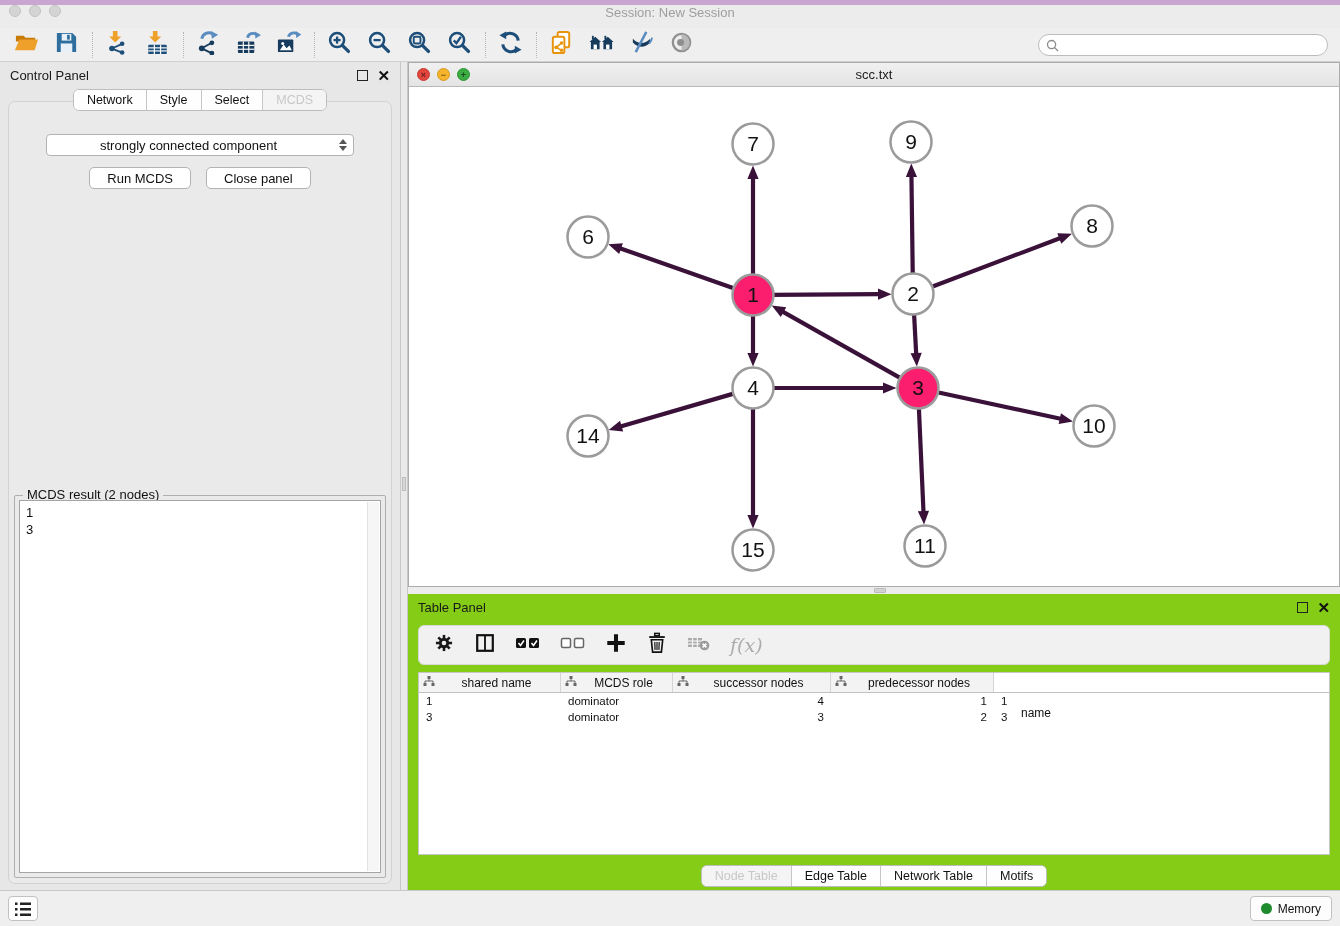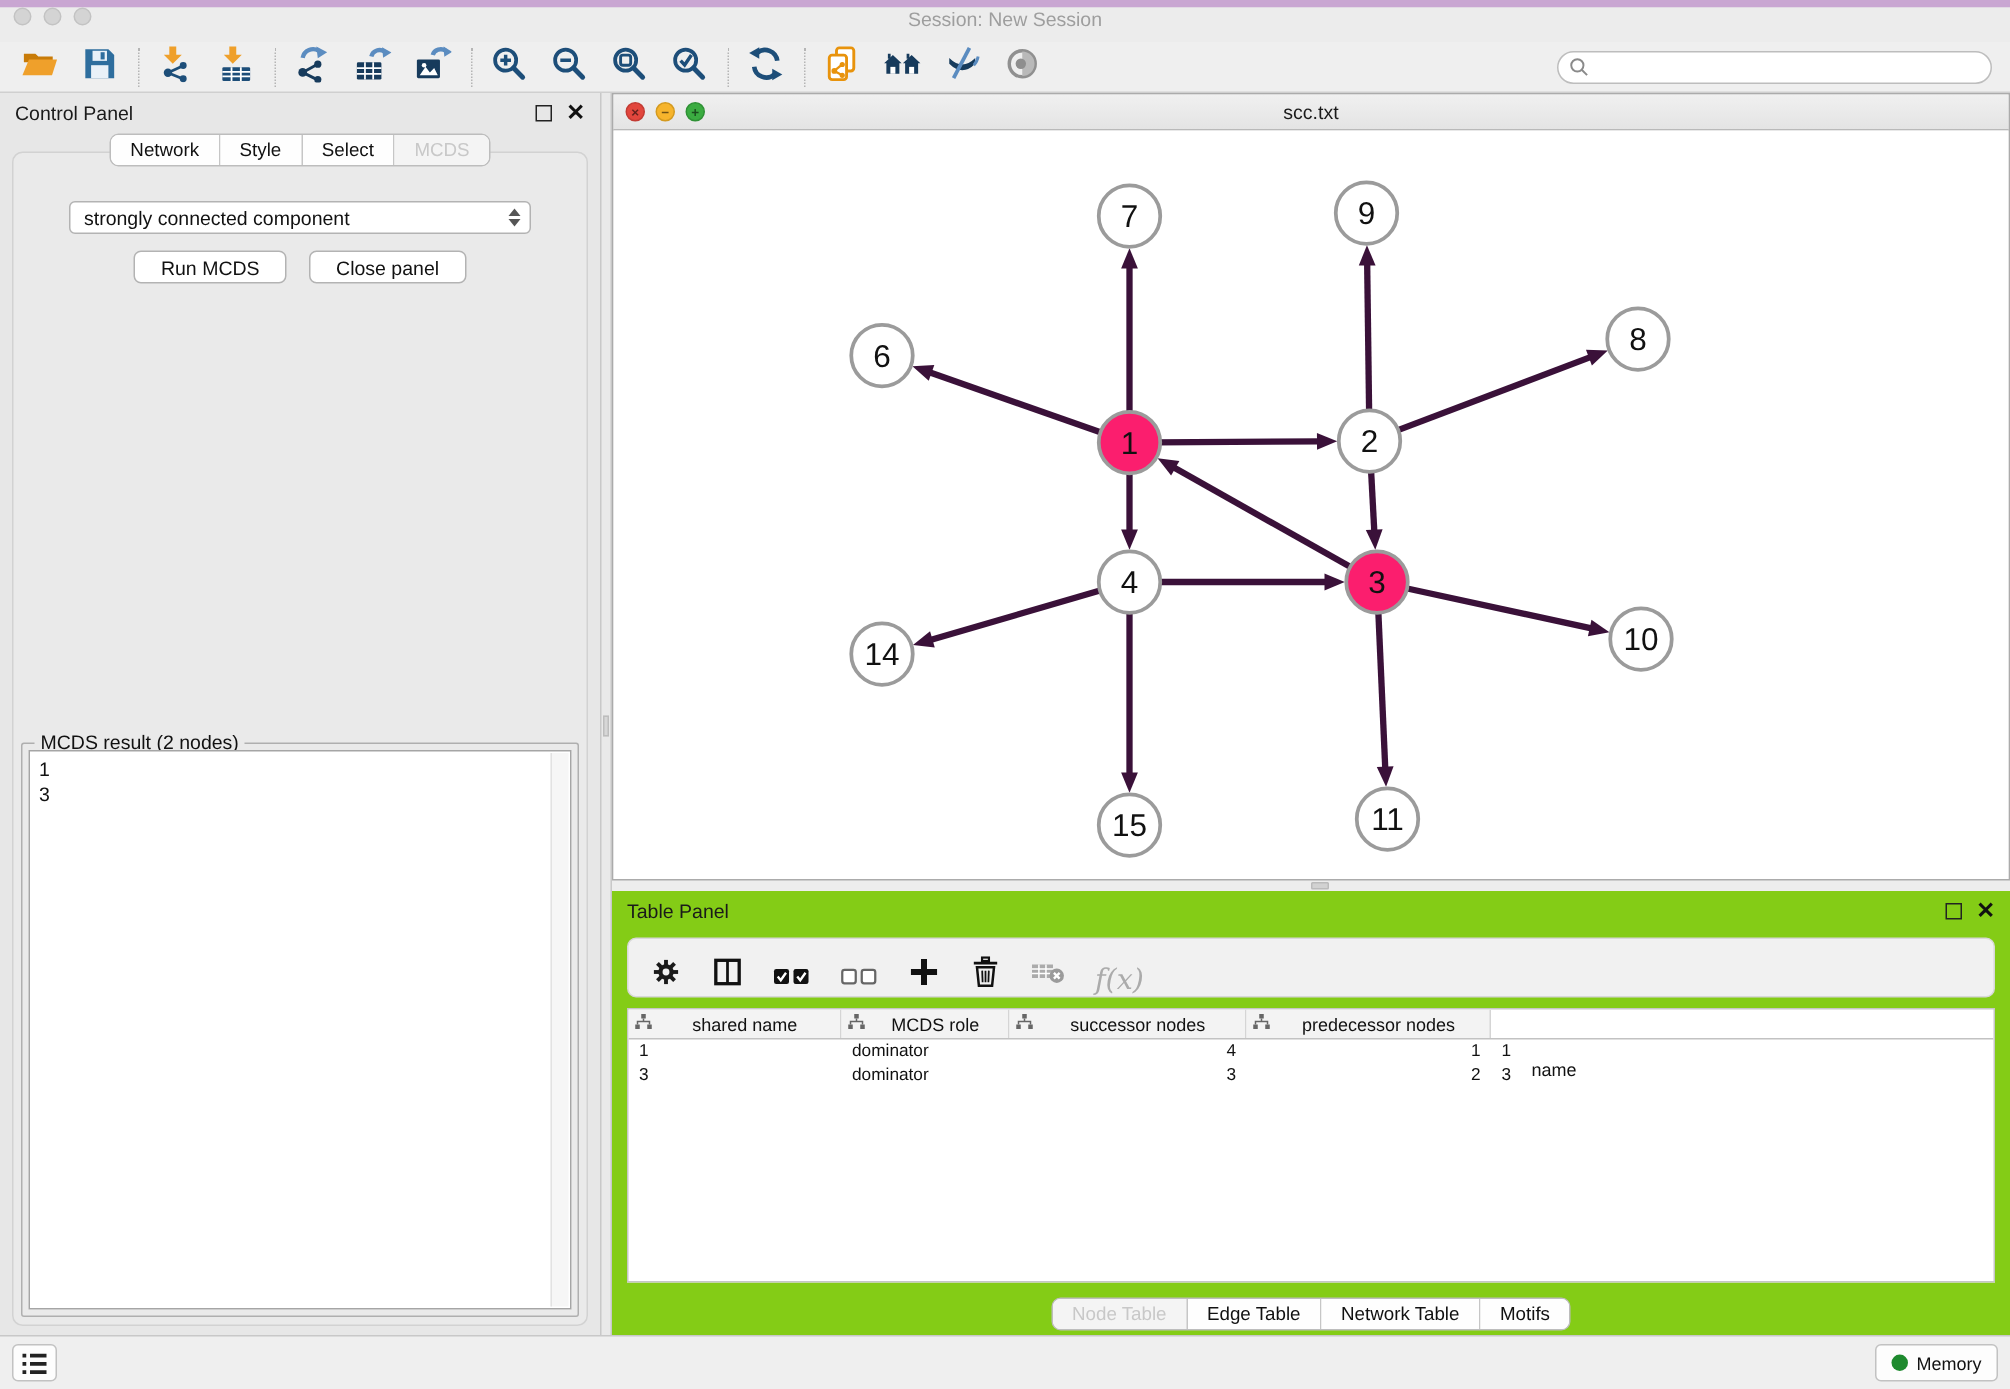--- a/index.html
+++ b/index.html
@@ -32,21 +32,21 @@
   .float-box { width:11px; height:11px; border:1.5px solid #222; background:transparent; }
   .close-x { font-size:15px; font-weight:bold; color:#111; line-height:11px; }
   .cp-tabs { display:flex; justify-content:center; position:relative; z-index:2; margin-bottom:-10px; }
   .seg { display:inline-flex; border:1px solid #BDBDBD; border-radius:6px; overflow:hidden; background:#fff; }
   .seg-item { padding:3px 13px; font-size:12.5px; color:#111; border-right:1px solid #C6C6C6; background:#FEFEFE; white-space:nowrap; }
   .seg-item:last-child { border-right:none; }
   .seg-item.active { color:#C8C8C8; background:#F4F4F4; }
   .cp-body { margin:0 8px 6px 8px; flex:1; background:#EAEAEA; border:1px solid #D2D2D2; border-radius:7px; position:relative; padding-top:32px; }
   .opt-label { text-align:center; font-size:13px; color:#111; margin-bottom:9px; }
   .dropdown { width:308px; height:22px; margin:0 auto; background:#fff; border:1px solid #B3B3B3; border-radius:4px; display:flex; align-items:center; padding:0 6px 0 9px; }
-  .dropdown-value { font-size:13px; color:#111; flex:1; }
+  .dropdown-value { font-size:13px; color:#111; flex:1;margin-left:44px; }
   .stepper { display:flex; flex-direction:column; gap:2px; align-items:center; }
   .tri-up { width:0; height:0; border-left:4px solid transparent; border-right:4px solid transparent; border-bottom:5px solid #555; }
   .tri-down { width:0; height:0; border-left:4px solid transparent; border-right:4px solid transparent; border-top:5px solid #555; }
   .cp-buttons { display:flex; justify-content:center; gap:15px; margin-top:11px; }
   .aq-btn { height:22px; padding:0 17px; background:#fff; border:1px solid #B3B3B3; border-radius:5px; font-size:13px; color:#111; display:flex; align-items:center;text-align:center; }
   .result-fieldset { position:absolute; left:5px; right:5px; bottom:5px; height:383px; border:1px solid #AFAFAF; border-radius:2px; padding:4px; }
   .result-legend { position:absolute; top:-9px; left:8px; background:#EAEAEA; padding:0 4px; font-size:13px; color:#111; }
   .result-box { width:100%; height:100%; background:#fff; border:1px solid #A5A5A5; position:relative; padding:3px 6px; font-size:13px; color:#111; line-height:17px; }
   .result-scroll { position:absolute; top:1px; right:1px; bottom:1px; width:12px; background:#F6F6F6; border-left:1px solid #E2E2E2; }
 
@@ -64,21 +64,21 @@
   .ntl.yellow { background:#F6B42C; border:1px solid #D49A1F; }
   .ntl.green { background:#3BAC41; border:1px solid #2F9135; }
   .net-title { position:absolute; left:0; right:0; text-align:center; font-size:13px; color:#1A1A1A; }
   .net-canvas { height:499px; background:#fff; position:relative; }
   .net-canvas svg { position:absolute; inset:0; }
   .h-splitter { height:8px; background:#EDEDED; position:relative; border-top:1px solid #ABABAB; }
   .h-grip { position:absolute; left:50%; top:1px; width:12px; height:5px; background:#D2D2D2; border:1px solid #BBB; border-radius:1px; }
 
   
   .table-panel { flex:1; background:#84cc16; display:flex; flex-direction:column; min-height:0; }
-  .tp-toolbar { margin:4px 10px 7px 10px; height:40px; background:#F1F1F1; border:1px solid #D8D8D8; border-radius:6px; display:flex; align-items:flex-end; padding-left:14px; gap:19px; }
+  .tp-toolbar { margin:4px 10px 7px 10px; height:40px; background:#F1F1F1; border:1px solid #D8D8D8; border-radius:6px; display:flex; align-items:center; padding-left:14px; gap:19px; }
   .tp-icon { display:flex; align-items:center; justify-content:center; }
   .fx-label { font-family:"DejaVu Serif", serif; font-style:italic; font-size:19px; color:#ABABAB; }
   .tp-table { margin:0 10px; background:#fff; border:1px solid #C6C6C6; height:183px; overflow:hidden; }
   .tp-head { display:flex; height:20px; border-bottom:1px solid #C2C2C2; }
   .th-cell { background:#F3F3F3; border-right:1px solid #D5D5D5; display:flex; align-items:center; padding:0 4px; font-size:12px; color:#111; }
   .th-cell .th-label { margin:0 auto; }
   .th-icon { margin-right:2px; flex:0 0 auto; }
   .tp-row { display:flex; height:16px; align-items:center; font-size:11.5px; color:#111; }
   .td-cell { padding:0 7px; overflow:hidden; white-space:nowrap; }
   .tp-tabs { display:flex; justify-content:center; margin-top:10px; }

